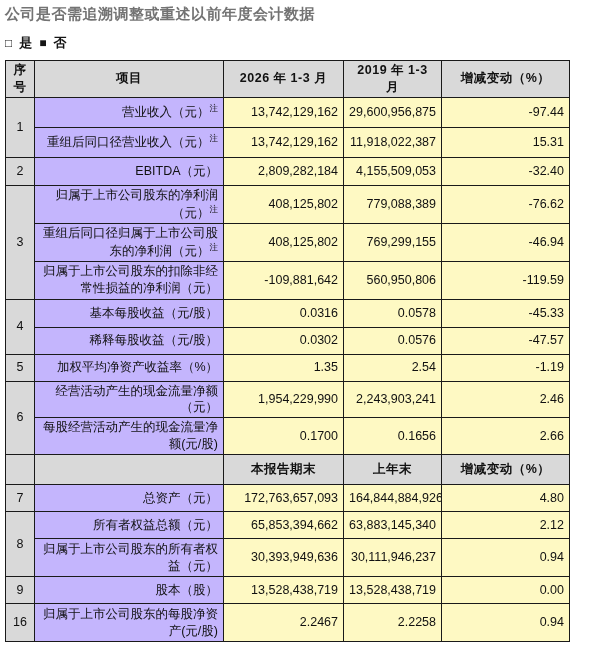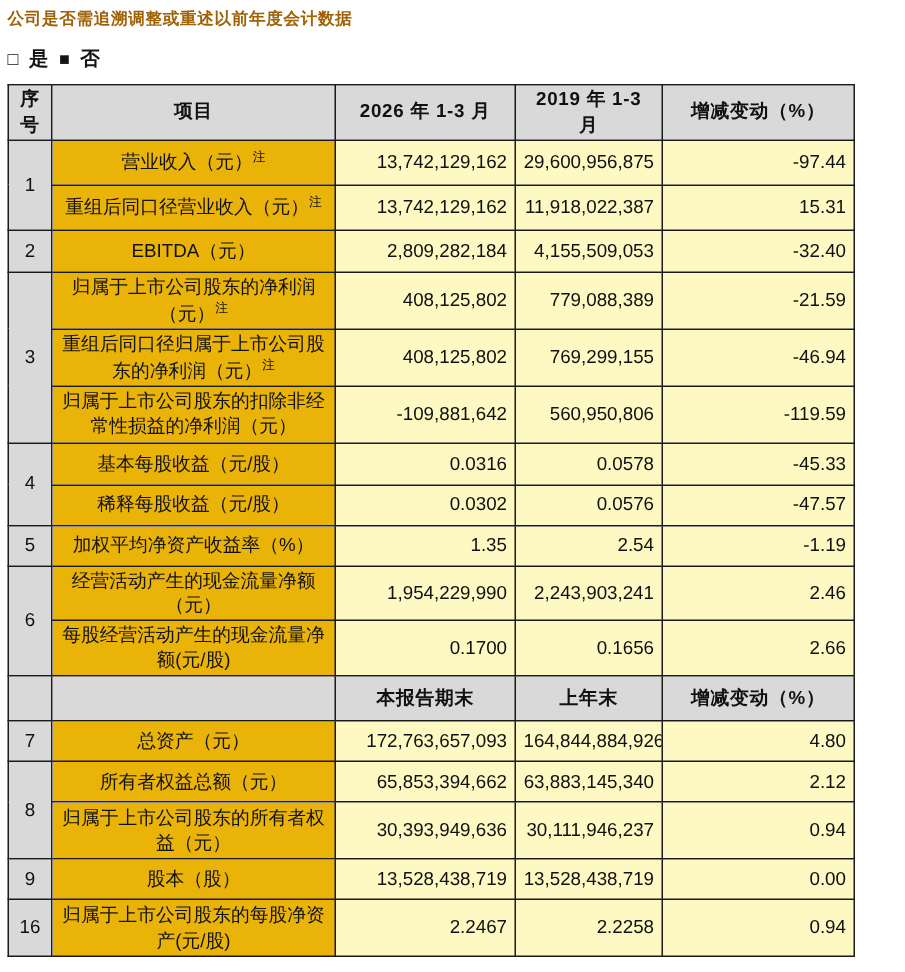--- a/index.html
+++ b/index.html
@@ -6,21 +6,21 @@
   html, body {
     margin: 0; padding: 0;
     width: 603px; height: 648px;
     background: #ffffff;
     font-family: "Liberation Sans", "DejaVu Sans", sans-serif;
     color: #111111;
   }
   .page { width: 603px; height: 648px; padding: 5px 3px 0 3px; }
 
   .question-line {
-    font-size: 11px; font-weight: 700; color: #a16207;
+    font-size: 15px; font-weight: 700; color: #737373;
     padding-left: 2px; letter-spacing: 0.5px;
   }
   .checkbox-line {
     margin-top: 10px; padding-left: 2px;
     font-size: 13px; font-weight: 700; color: #151515;
     display: flex; align-items: center; gap: 7px;
   }
   .box-glyph { font-size: 12px; line-height: 1; }
 
   table.fin {
@@ -30,21 +30,21 @@
   table.fin td {
     border: 1px solid #1a1a1a;
     font-size: 12.5px; line-height: 1.35;
     vertical-align: middle;
     padding: 1px 5px;
     overflow: hidden;
   }
   td.gray { background: #d9d9d9; }
   td.hdr  { background: #d9d9d9; font-weight: 700; text-align: center; letter-spacing: 0.5px; }
   td.no-cell { background: #d9d9d9; text-align: center; font-weight: 400; }
-  td.label-cell { background: #eab308; text-align: center; }
+  td.label-cell { background: #c4b5fd; text-align: right; }
   td.val-cell { background: #fef9c3; text-align: right; font-size: 12px; }
   sup.note-sup { font-size: 8.5px; font-weight: 400; }
 </style>
 </head>
 <body>
 
 <div class="page">
 
   <div class="question-line">公司是否需追溯调整或重述以前年度会计数据</div>
 
@@ -92,21 +92,21 @@
         <td class="val-cell">2,809,282,184</td>
         <td class="val-cell">4,155,509,053</td>
         <td class="val-cell">-32.40</td>
       </tr>
 
       <tr style="height:28px">
         <td class="no-cell" rowspan="3">3</td>
         <td class="label-cell"><span>归属于上市公司股东的净利润（元）</span><sup class="note-sup">注</sup></td>
         <td class="val-cell">408,125,802</td>
         <td class="val-cell">779,088,389</td>
-        <td class="val-cell">-21.59</td>
+        <td class="val-cell">-76.62</td>
       </tr>
       <tr style="height:37px">
         <td class="label-cell"><span>重组后同口径归属于上市公司股东的净利润（元）</span><sup class="note-sup">注</sup></td>
         <td class="val-cell">408,125,802</td>
         <td class="val-cell">769,299,155</td>
         <td class="val-cell">-46.94</td>
       </tr>
       <tr style="height:38px">
         <td class="label-cell"><span>归属于上市公司股东的扣除非经常性损益的净利润（元）</span></td>
         <td class="val-cell">-109,881,642</td>

